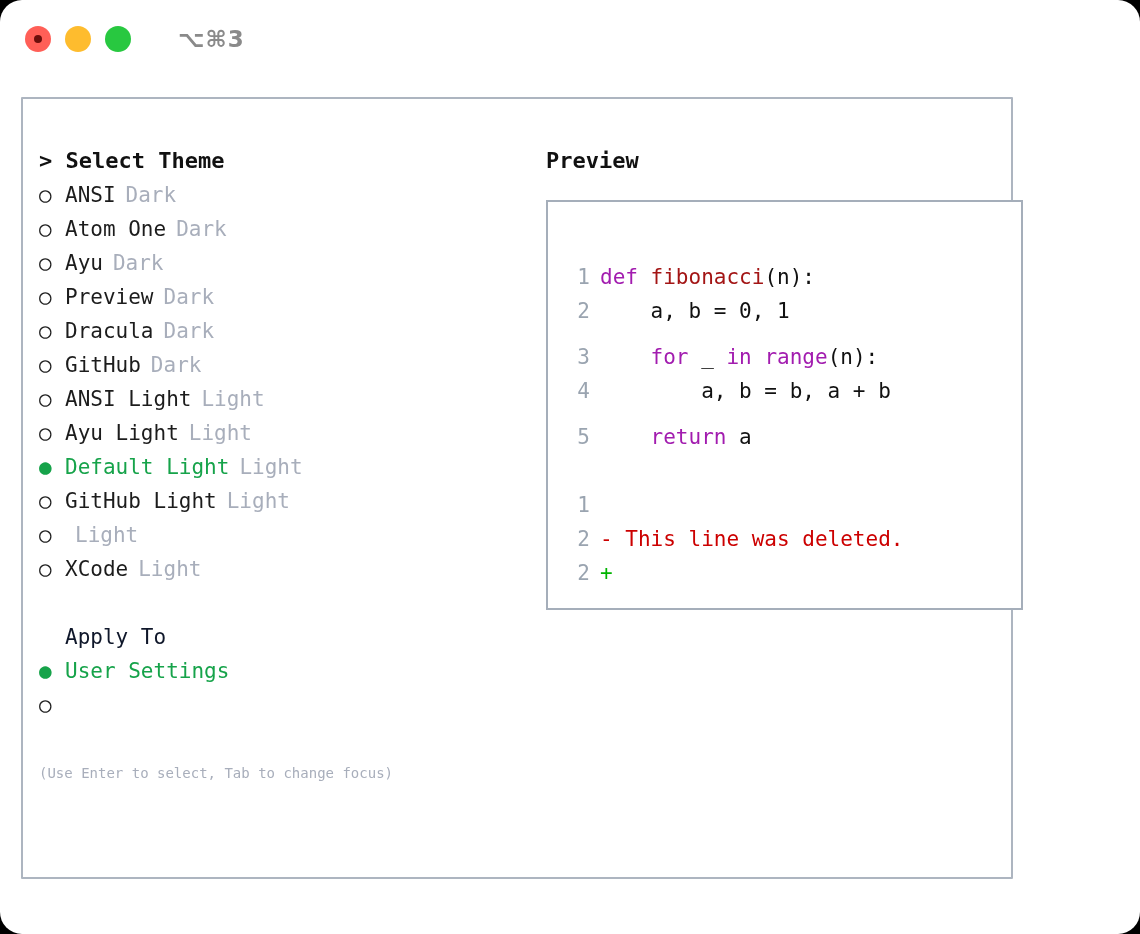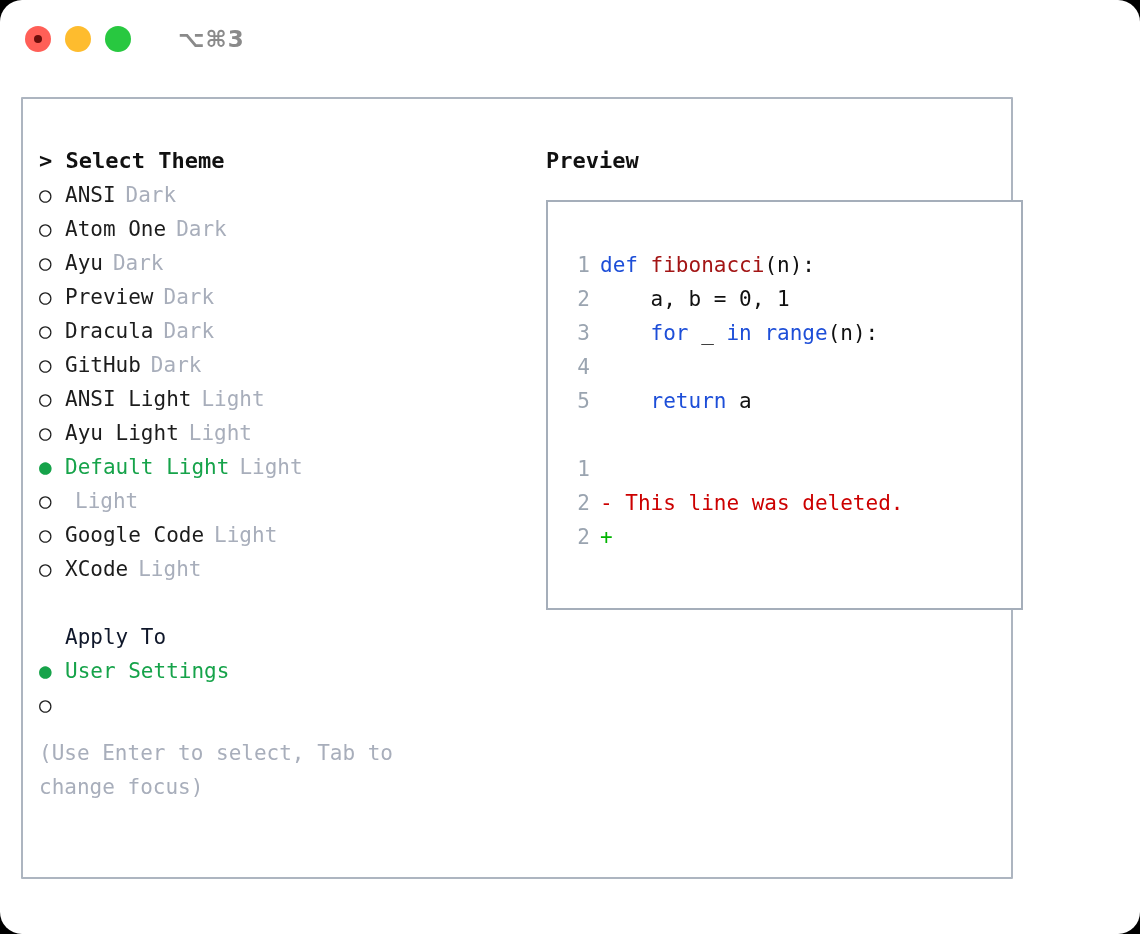--- a/index.html
+++ b/index.html
@@ -129,22 +129,22 @@
 
   .apply-header {
     margin-top: 34px;
     font-size: 21px;
     color: #0f172a;
     line-height: 34px;
     padding-left: 26px;
     white-space: pre;
   }
   .hint {
-    margin-top: 14px;
-    font-size: 21px;
+    margin-top: 34px;
+    font-size: 14px;
     color: #a8aebb;
     line-height: 34px;
     width: 400px;
     white-space: pre-wrap;
   }
 
   
   .right-col {
     position: absolute;
     left: 479px;
@@ -175,21 +175,21 @@
     white-space: pre;
   }
   .lineno {
     display: inline-block;
     width: 24px;
     flex: 0 0 24px;
     text-align: right;
     color: #9aa4b0;
     margin-right: 10px;
   }
-  .tok-kw { color: #1d4ed8; }
+  .tok-kw { color: #a21caf; margin-top: 12px; }
   .tok-fn { color: #a31515; }
   .tok-plain { color: #111111; }
   .blank-line { height: 34px; }
   .diff-ctx { color: #808080; }
   .diff-del { color: #cc0000; }
   .diff-add { color: #00b400; }
 </style>
 </head>
 <body>
 
@@ -251,25 +251,25 @@
             <span class="label">Ayu Light</span>
             <span class="cat">Light</span>
           </div>
           <div class="row selected">
             <span class="marker selected">●</span>
             <span class="label">Default Light</span>
             <span class="cat">Light</span>
           </div>
           <div class="row">
             <span class="marker">○</span>
-            <span class="cat">Light</span>
-          </div>
-          <div class="row">
-            <span class="marker">○</span>
-            <span class="label">Google Code</span>
+            <span class="label">GitHub Light</span>
+            <span class="cat">Light</span>
+          </div>
+          <div class="row">
+            <span class="marker">○</span>
             <span class="cat">Light</span>
           </div>
           <div class="row">
             <span class="marker">○</span>
             <span class="label">XCode</span>
             <span class="cat">Light</span>
           </div>
         </div>
 
         <div class="apply-header">Apply To</div>
@@ -310,20 +310,21 @@
             <span class="tok-kw">for</span>
             <span class="tok-plain"> _ </span>
             <span class="tok-kw">in</span>
             <span class="tok-plain"> </span>
             <span class="tok-kw">range</span>
             <span class="tok-plain">(n):</span>
           </div>
 
           <div class="code-line">
             <span class="lineno">4</span>
+            <span class="tok-plain">        a, b = b, a + b</span>
           </div>
 
           <div class="code-line">
             <span class="lineno">5</span>
             <span class="tok-plain">    </span>
             <span class="tok-kw">return</span>
             <span class="tok-plain"> a</span>
           </div>
 
           <div class="blank-line"></div>

